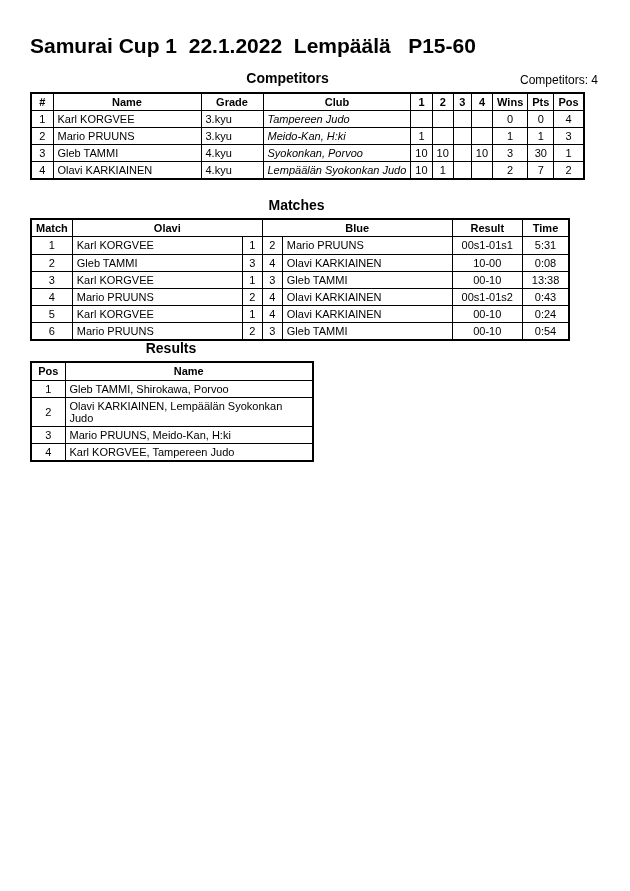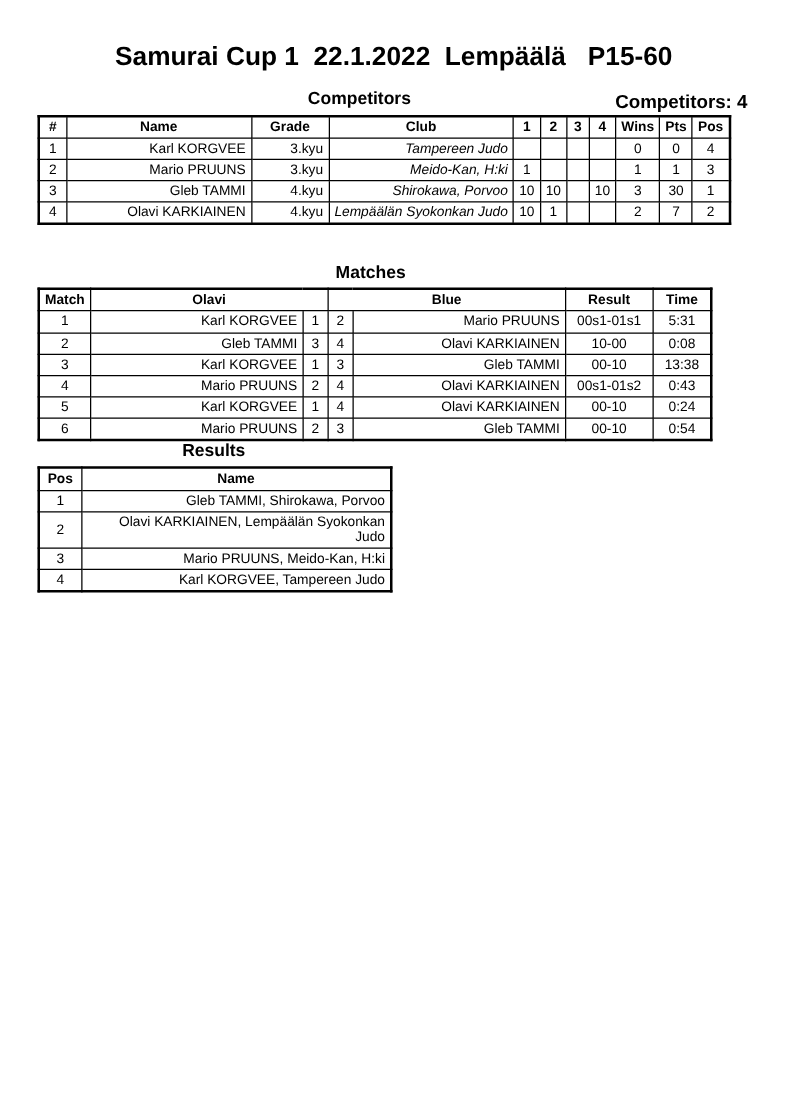--- a/index.html
+++ b/index.html
@@ -4,45 +4,45 @@
 <style>
   * { margin:0; padding:0; box-sizing:border-box; }
   html, body { background:#ffffff; }
   body {
     width:630px; height:891px;
     font-family:"Liberation Sans", sans-serif;
     color:#000; position:relative; overflow:hidden;
   }
   .page { padding:34px 30px 0 30px; position:relative; width:630px; height:891px; }
   .title {
-    font-size:21px; font-weight:bold; text-align:center;
+    font-size:21px; font-weight:bold; text-align:left;
     white-space:pre; line-height:1.15;
   }
   .section-title {
     font-size:14px; font-weight:bold; text-align:center; line-height:1.1;
   }
   .comp-title   { width:515px; margin-top:13px; }
-  .match-title  { width:533px; margin-top:30px; }
+  .match-title  { width:533px; margin-top:18px; }
   .result-title { width:282px; }
   .comp-count {
     position:absolute; top:73px; right:32px;
-    font-size:15px; font-weight:bold;
+    font-size:12px; font-weight:normal;
   }
   table {
     border-collapse:collapse; table-layout:fixed;
     border:2px solid #000; margin-top:5px; background:#fff;
   }
   th, td {
     border:1px solid #000;
     font-size:11px; line-height:1.1;
     padding:2px 4px; height:17px;
     overflow:hidden; vertical-align:middle;
   }
   th { font-weight:bold; text-align:center; }
-  .l { text-align:right; }
+  .l { text-align:left; }
   .c { text-align:center; }
   td.club { white-space:nowrap; overflow:visible;font-style:italic; }
 </style>
 </head>
 <body>
 
 <div class="page">
 
   <div class="title">Samurai Cup 1  22.1.2022  Lempäälä   P15-60</div>
 
@@ -102,21 +102,21 @@
         <td class="c"></td>
         <td class="c"></td>
         <td class="c">1</td>
         <td class="c">1</td>
         <td class="c">3</td>
       </tr>
       <tr>
         <td class="c">3</td>
         <td class="l">Gleb TAMMI</td>
         <td class="l">4.kyu</td>
-        <td class="l club">Shirokawa, Porvoo</td>
+        <td class="l club">Syokonkan, Porvoo</td>
         <td class="c">10</td>
         <td class="c">10</td>
         <td class="c"></td>
         <td class="c">10</td>
         <td class="c">3</td>
         <td class="c">30</td>
         <td class="c">1</td>
       </tr>
       <tr>
         <td class="c">4</td>

